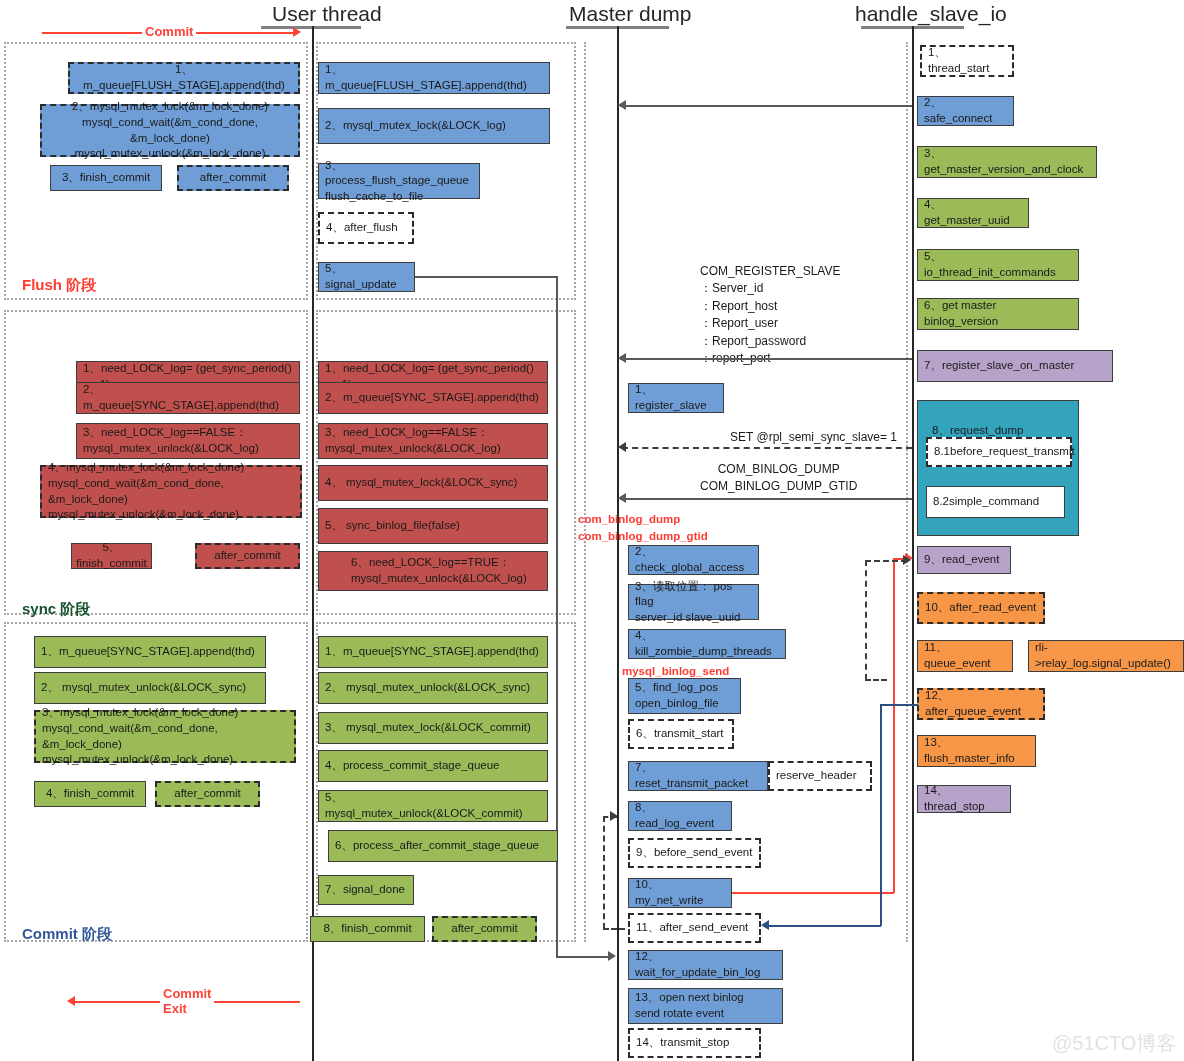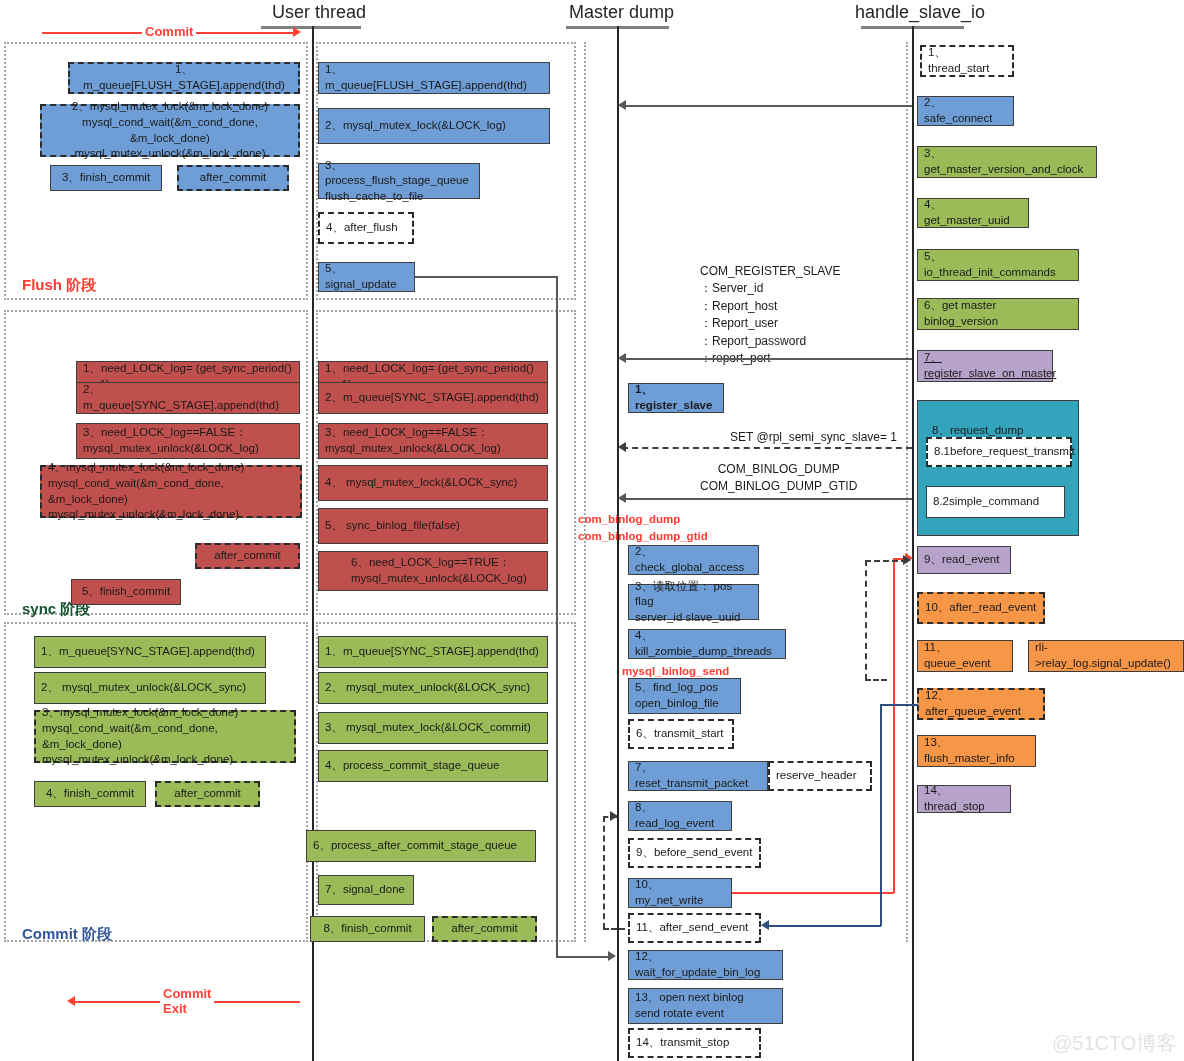--- a/index.html
+++ b/index.html
@@ -1,20 +1,20 @@
 <!DOCTYPE html>
 <html><head>
 <meta charset="utf-8">
 <style>
   html,body{margin:0;padding:0;background:#fff;}
   body{font-family:"Liberation Sans","DejaVu Sans",sans-serif;}
   #canvas{position:relative;width:1184px;height:1061px;background:#fff;overflow:hidden;}
 
   
-  .lane-title{position:absolute;font-size:18px;color:#262626;white-space:nowrap;}
+  .lane-title{position:absolute;font-size:21px;color:#262626;white-space:nowrap;}
   .lane-bar{position:absolute;height:3px;background:#808080;}
   .lane-line{position:absolute;width:2px;background:#262626;}
 
   
   .phase-box{position:absolute;border:2px dotted #a6a6a6;box-sizing:border-box;}
   .phase-label{position:absolute;font-size:15px;font-weight:bold;white-space:nowrap;}
   .phase-label.flush{color:#ff3b30;}
   .phase-label.sync{color:#14532d;}
   .phase-label.commit{color:#33569b;}
 
@@ -114,21 +114,21 @@
   <div class="arrow right" style="left:608px;top:951px;"></div>
 
   <div class="box red" style="left:76px;top:361px;width:224px;height:32px;">1、need_LOCK_log= (get_sync_period() == 1)</div>
 
   <div class="box red" style="left:76px;top:382px;width:224px;height:32px;">2、m_queue[SYNC_STAGE].append(thd)</div>
   <div class="box red" style="left:76px;top:423px;width:224px;height:36px;">3、need_LOCK_log==FALSE：
     mysql_mutex_unlock(&amp;LOCK_log)</div>
   <div class="box red dashed" style="left:40px;top:465px;width:262px;height:53px;">4、mysql_mutex_lock(&amp;m_lock_done)
 mysql_cond_wait(&amp;m_cond_done, &amp;m_lock_done)
 mysql_mutex_unlock(&amp;m_lock_done)</div>
-  <div class="box red center" style="left:71px;top:543px;width:110px;height:26px;margin-top:36px;">5、finish_commit</div>
+  <div class="box red center" style="left:71px;top:543px;width:81px;height:26px;">5、finish_commit</div>
   <div class="box red dashed center" style="left:195px;top:543px;width:105px;height:26px;">after_commit</div>
 
   <div class="box red" style="left:318px;top:361px;width:230px;height:32px;">1、need_LOCK_log= (get_sync_period() == 1)</div>
 
   <div class="box red" style="left:318px;top:382px;width:230px;height:32px;">2、m_queue[SYNC_STAGE].append(thd)</div>
   <div class="box red" style="left:318px;top:423px;width:230px;height:36px;">3、need_LOCK_log==FALSE：
     mysql_mutex_unlock(&amp;LOCK_log)</div>
   <div class="box red" style="left:318px;top:465px;width:230px;height:36px;">4、 mysql_mutex_lock(&amp;LOCK_sync)</div>
   <div class="box red" style="left:318px;top:508px;width:230px;height:36px;">5、 sync_binlog_file(false)</div>
   <div class="box red" style="left:318px;top:551px;width:230px;height:40px;padding-left:32px;">6、need_LOCK_log==TRUE：
@@ -139,21 +139,22 @@
   <div class="box green dashed" style="left:34px;top:710px;width:262px;height:53px;">3、mysql_mutex_lock(&amp;m_lock_done)
 mysql_cond_wait(&amp;m_cond_done, &amp;m_lock_done)
 mysql_mutex_unlock(&amp;m_lock_done)</div>
   <div class="box green center" style="left:34px;top:781px;width:112px;height:26px;">4、finish_commit</div>
   <div class="box green dashed center" style="left:155px;top:781px;width:105px;height:26px;">after_commit</div>
 
   <div class="box green" style="left:318px;top:636px;width:230px;height:32px;">1、m_queue[SYNC_STAGE].append(thd)</div>
   <div class="box green" style="left:318px;top:672px;width:230px;height:32px;">2、 mysql_mutex_unlock(&amp;LOCK_sync)</div>
   <div class="box green" style="left:318px;top:712px;width:230px;height:32px;">3、 mysql_mutex_lock(&amp;LOCK_commit)</div>
   <div class="box green" style="left:318px;top:750px;width:230px;height:32px;">4、process_commit_stage_queue</div>
-  <div class="box green" style="left:306px;top:830px;width:230px;height:32px;">6、process_after_commit_stage_queue</div>
+  <div class="box green" style="left:318px;top:790px;width:230px;height:32px;">5、 mysql_mutex_unlock(&amp;LOCK_commit)</div>
+  <div class="box green" style="left:328px;top:830px;width:230px;height:32px;">6、process_after_commit_stage_queue</div>
   <div class="box green" style="left:318px;top:875px;width:96px;height:30px;">7、signal_done</div>
   <div class="box green center" style="left:310px;top:916px;width:115px;height:26px;">8、finish_commit</div>
   <div class="box green dashed center" style="left:432px;top:916px;width:105px;height:26px;">after_commit</div>
 
   <div class="hline red" style="left:75px;top:1001px;width:225px;"></div>
   <div class="arrow left" style="left:67px;top:996px;border-right-color:#ff4136;"></div>
   <div class="commit-arrow-label center" style="left:160px;top:987px;line-height:1.15;white-space:pre-line;">Commit
 Exit</div>
 
   <div class="hline" style="left:620px;top:105px;width:292px;"></div>
@@ -161,21 +162,21 @@
 
   <div class="note" style="left:700px;top:263px;">COM_REGISTER_SLAVE
   ：Server_id
   ：Report_host
   ：Report_user
   ：Report_password
   ：report_port</div>
   <div class="hline" style="left:620px;top:358px;width:292px;"></div>
   <div class="arrow left" style="left:618px;top:353px;"></div>
 
-  <div class="box blue" style="left:628px;top:383px;width:96px;height:30px;font-weight:bold;">1、register_slave</div>
+  <div class="box blue" style="left:628px;top:383px;width:96px;height:30px;">1、register_slave</div>
 
   <div class="note" style="left:730px;top:429px;">SET @rpl_semi_sync_slave= 1</div>
   <div class="hline dash" style="left:622px;top:447px;width:290px;"></div>
   <div class="arrow left dk" style="left:618px;top:442px;"></div>
 
   <div class="note center" style="left:700px;top:461px;">COM_BINLOG_DUMP
 COM_BINLOG_DUMP_GTID</div>
   <div class="hline" style="left:620px;top:498px;width:292px;"></div>
   <div class="arrow left" style="left:618px;top:493px;"></div>
 
@@ -207,21 +208,21 @@
   <div class="hline dash" style="left:603px;top:928px;width:22px;"></div>
   <div class="hline dash" style="left:603px;top:816px;width:14px;"></div>
   <div class="arrow right dk" style="left:610px;top:811px;"></div>
 
   <div class="box white dashed" style="left:920px;top:45px;width:94px;height:32px;">1、thread_start</div>
   <div class="box blue" style="left:917px;top:96px;width:97px;height:30px;">2、safe_connect</div>
   <div class="box green" style="left:917px;top:146px;width:180px;height:32px;">3、get_master_version_and_clock</div>
   <div class="box green" style="left:917px;top:198px;width:112px;height:30px;">4、get_master_uuid</div>
   <div class="box green" style="left:917px;top:249px;width:162px;height:32px;">5、io_thread_init_commands</div>
   <div class="box green" style="left:917px;top:298px;width:162px;height:32px;">6、get master binlog_version</div>
-  <div class="box purple" style="left:917px;top:350px;width:136px;height:32px;text-decoration:underline;">7、register_slave_on_master</div>
+  <div class="box purple" style="left:917px;top:350px;width:196px;height:32px;">7、register_slave_on_master</div>
 
   <div class="box teal" style="left:917px;top:400px;width:162px;height:136px;display:block;padding:0;">
     <div style="padding:6px 0 0 14px;font-size:11.5px;color:#1a1a1a;">8、request_dump</div>
     <div class="box white dashed" style="left:8px;top:36px;width:146px;height:30px;position:absolute;">8.1before_request_transmit</div>
     <div class="box white" style="left:8px;top:85px;width:139px;height:32px;position:absolute;">8.2simple_command</div>
   </div>
 
   <div class="box purple" style="left:917px;top:546px;width:94px;height:28px;">9、read_event</div>
   <div class="box orange dashed" style="left:917px;top:592px;width:128px;height:32px;">10、after_read_event</div>
   <div class="box orange" style="left:917px;top:640px;width:96px;height:32px;">11、queue_event</div>

